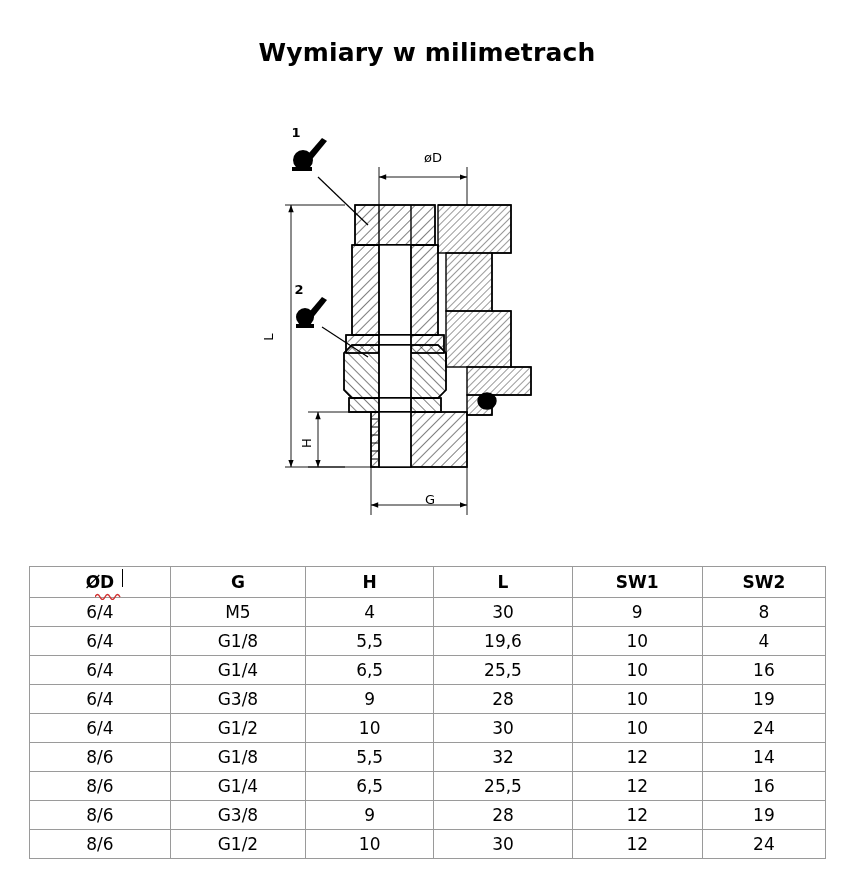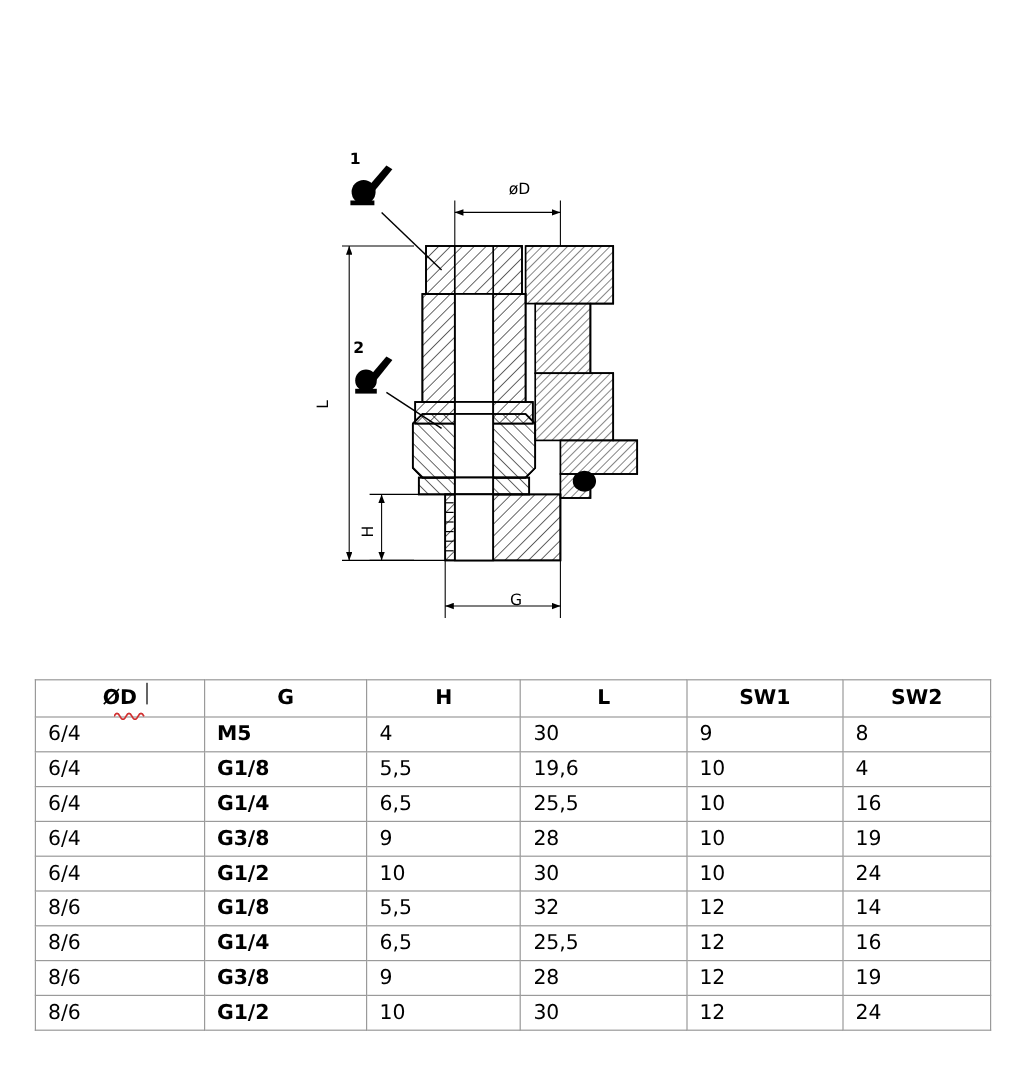--- a/index.html
+++ b/index.html
@@ -55,24 +55,24 @@
     height: 28px;
     padding: 0 10px;
     vertical-align: middle;
   }
   table.dims th {
     font-weight: bold;
     text-align: center;
     height: 30px;
   }
   table.dims td {
-    text-align: left;
+    text-align: center;
   }
   table.dims td.c-od { width: 132px; }
-  table.dims td.c-g  { width: 124px; font-weight: bold; }
+  table.dims td.c-g  { width: 124px; }
   table.dims td.c-h  { width: 118px; }
   table.dims td.c-l  { width: 128px; }
   table.dims td.c-sw1{ width: 118px; }
   table.dims td.c-sw2{ width: 110px; }
   .od-head-wrap {
     position: relative;
     display: inline-block;
   }
   .od-head-wrap .caret {
     position: absolute;
@@ -89,20 +89,21 @@
     width: 26px;
     height: 10px;
     pointer-events: none;
   }
 </style>
 </head>
 <body>
 
 <div class="page">
 
+  <div class="title">Wymiary w milimetrach</div>
 
   <div class="drawing">
     <svg width="854" height="440" viewBox="0 0 854 440" xmlns="http://www.w3.org/2000/svg">
       <defs>
         <pattern id="hatchR" width="7" height="7" patternTransform="rotate(45)" patternUnits="userSpaceOnUse">
           <line x1="0" y1="0" x2="0" y2="7" stroke="#000000" stroke-width="1"></line>
         </pattern>
         <pattern id="hatchL" width="7" height="7" patternTransform="rotate(-45)" patternUnits="userSpaceOnUse">
           <line x1="0" y1="0" x2="0" y2="7" stroke="#000000" stroke-width="1"></line>
         </pattern>

